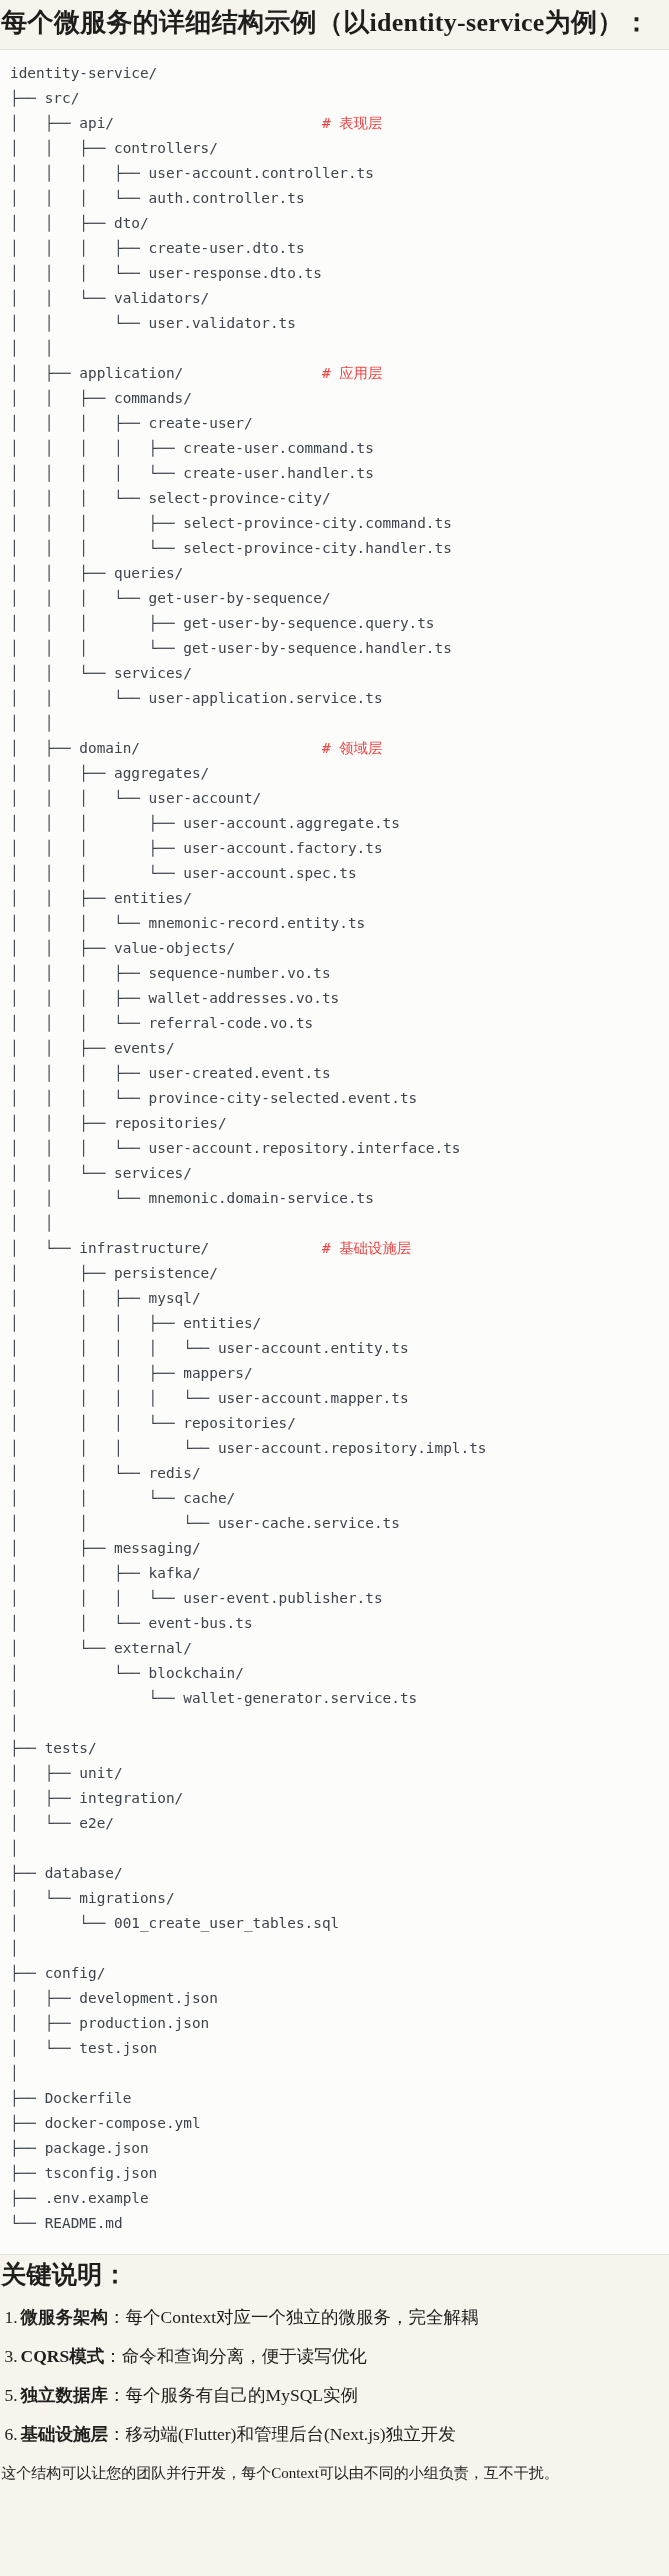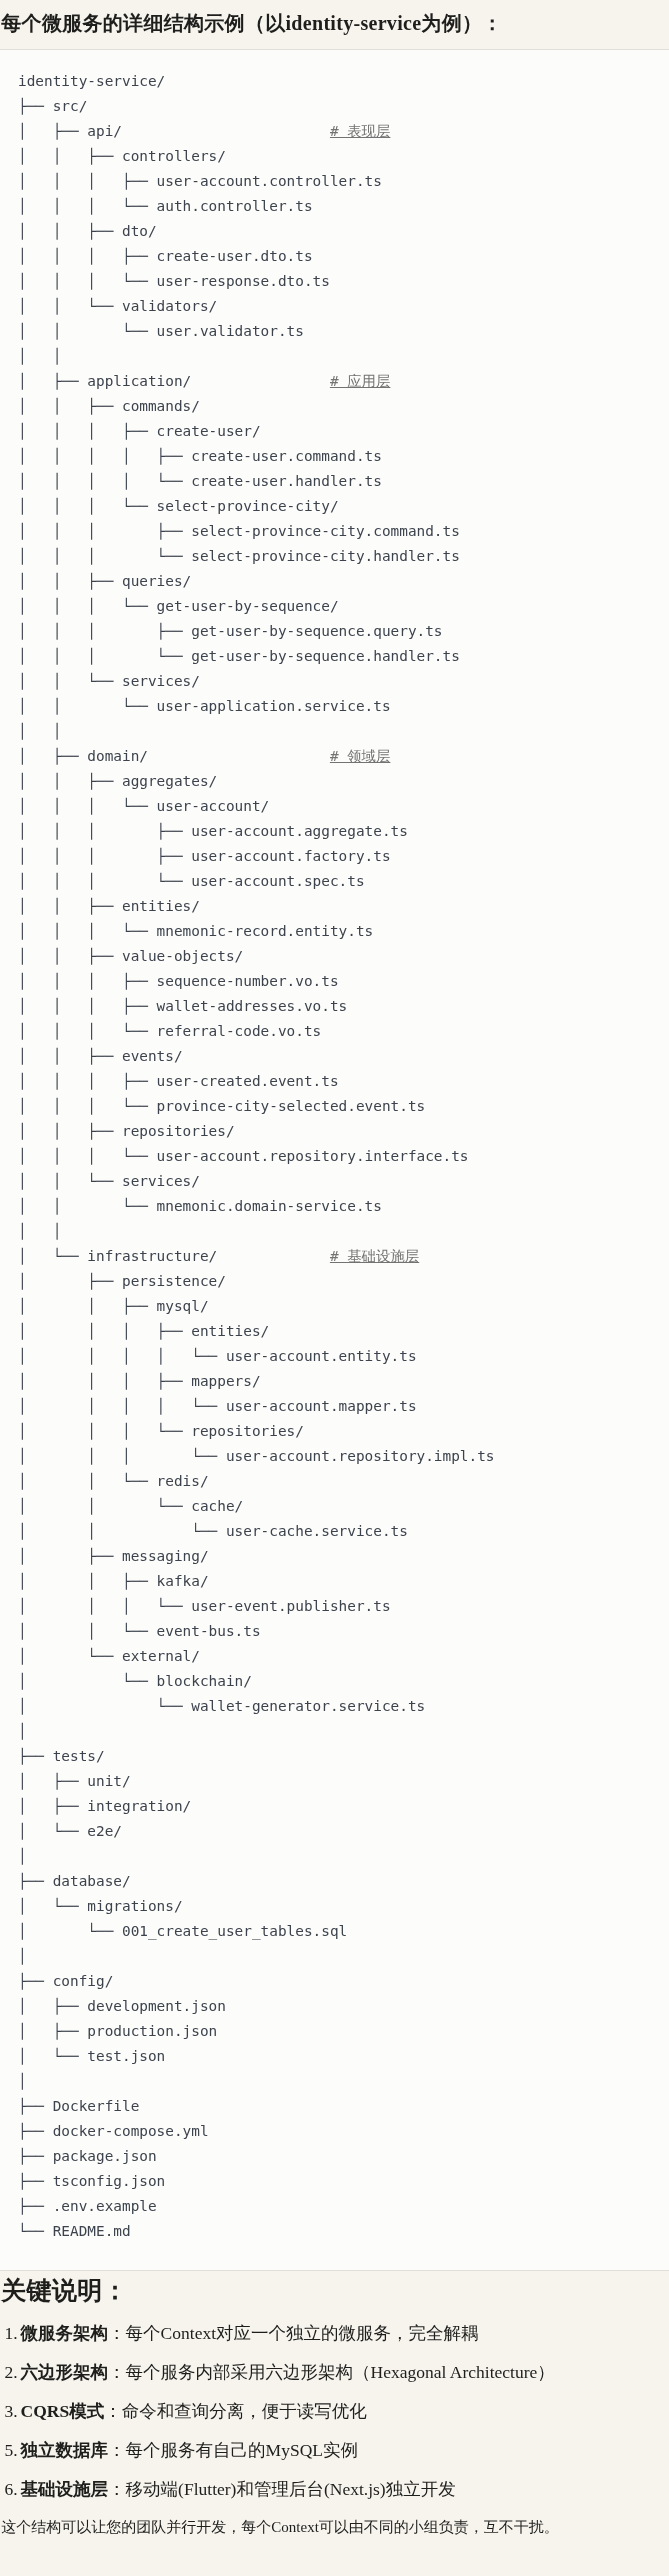--- a/index.html
+++ b/index.html
@@ -7,42 +7,42 @@
     width: 669px;
     height: 2576px;
     box-sizing: border-box;
     background: #F6F4ED;
     color: #1E1E1C;
     font-family: "Liberation Serif", serif;
     padding: 0 1.3px;
     overflow: hidden;
   }
   .page-title {
-    font-size: 20px;
+    font-size: 26px;
     line-height: 34px;
     font-weight: bold;
     margin: 5.6px 0 0 0;
     letter-spacing: 0.3px;
   }
   .codebox {
     margin: 9.4px -1.3px 0 -1.3px;
     background: #FCFCFA;
     border-top: 0.6px solid #E1E0DB;
     border-bottom: 0.6px solid #E1E0DB;
   }
   pre.tree {
-    margin: 8px;
+    margin: 0;
     padding: 11.3px 0 17.5px 10px;
     font-family: "DejaVu Sans Mono", monospace;
     font-size: 14.4px;
     line-height: 25px;
     color: #3D434D;
     white-space: pre;
   }
-  pre.tree .cmt { color: #737373; text-decoration: underline; }
+  pre.tree .cmt { color: #ef4444; }
   .notes { margin-top: 5px; }
   .notes-heading {
     font-size: 25px;
     line-height: 30px;
     font-weight: bold;
     margin: 0 0 15.6px 0;
     letter-spacing: 0.3px;
   }
   .note-item {
     font-size: 17.5px;
@@ -151,21 +151,20 @@
 ├── .env.example
 └── README.md
 </pre>
 </div>
 
 <div class="notes">
   <p class="notes-heading">关键说明：</p>
 
   <div class="note-item"><span class="num">1.</span><strong>微服务架构</strong><span>：</span><span>每个Context对应一个独立的微服务，完全解耦</span></div>
 
-  <div class="note-item"><span class="num">2.</span><strong>六边形架构</strong><span>：</span><span>每个服务内部采用六边形架构（Hexagonal Architecture）</span></div>
 
   <div class="note-item"><span class="num">3.</span><strong>CQRS模式</strong><span>：</span><span>命令和查询分离，便于读写优化</span></div>
 
 
   <div class="note-item"><span class="num">5.</span><strong>独立数据库</strong><span>：</span><span>每个服务有自己的MySQL实例</span></div>
 
   <div class="note-item"><span class="num">6.</span><strong>基础设施层</strong><span>：</span><span>移动端(Flutter)和管理后台(Next.js)独立开发</span></div>
 
   <p class="closing">这个结构可以让您的团队并行开发，每个Context可以由不同的小组负责，互不干扰。</p>
 </div>

